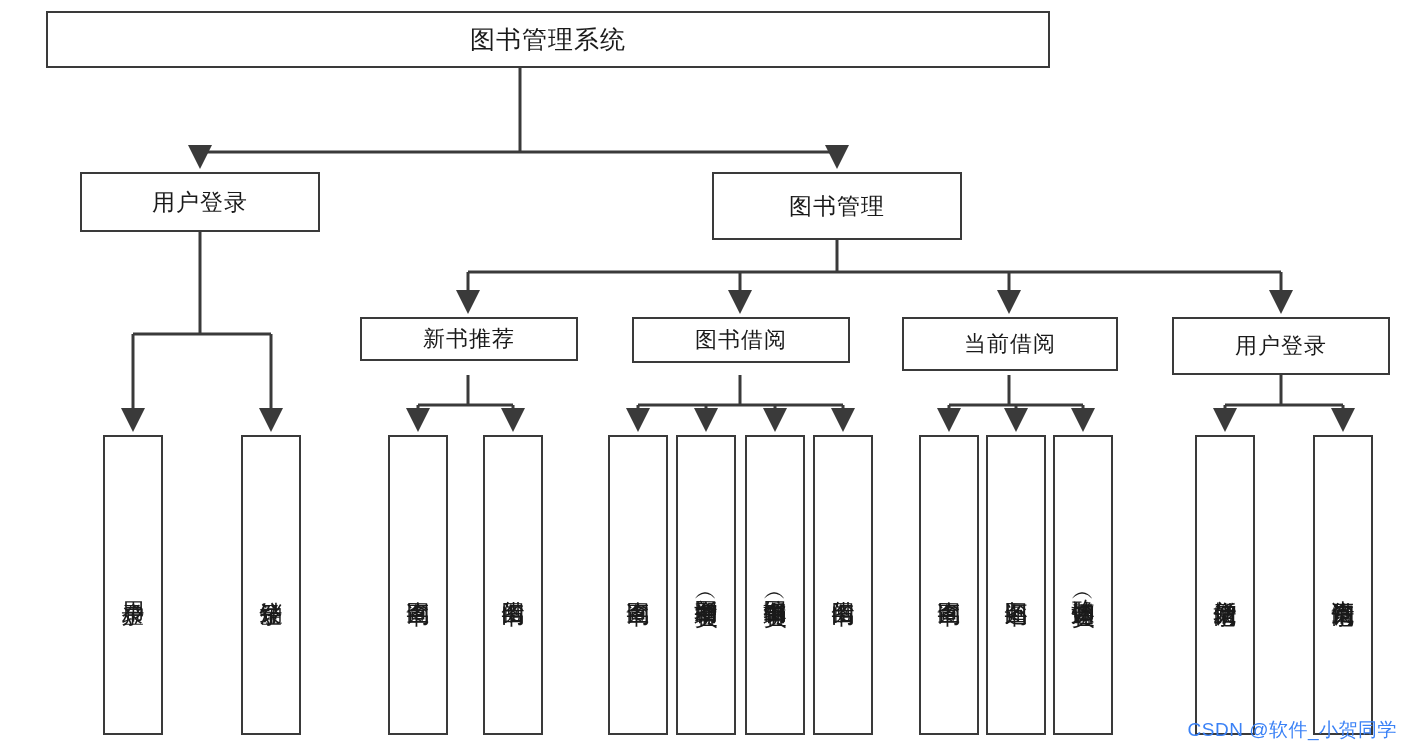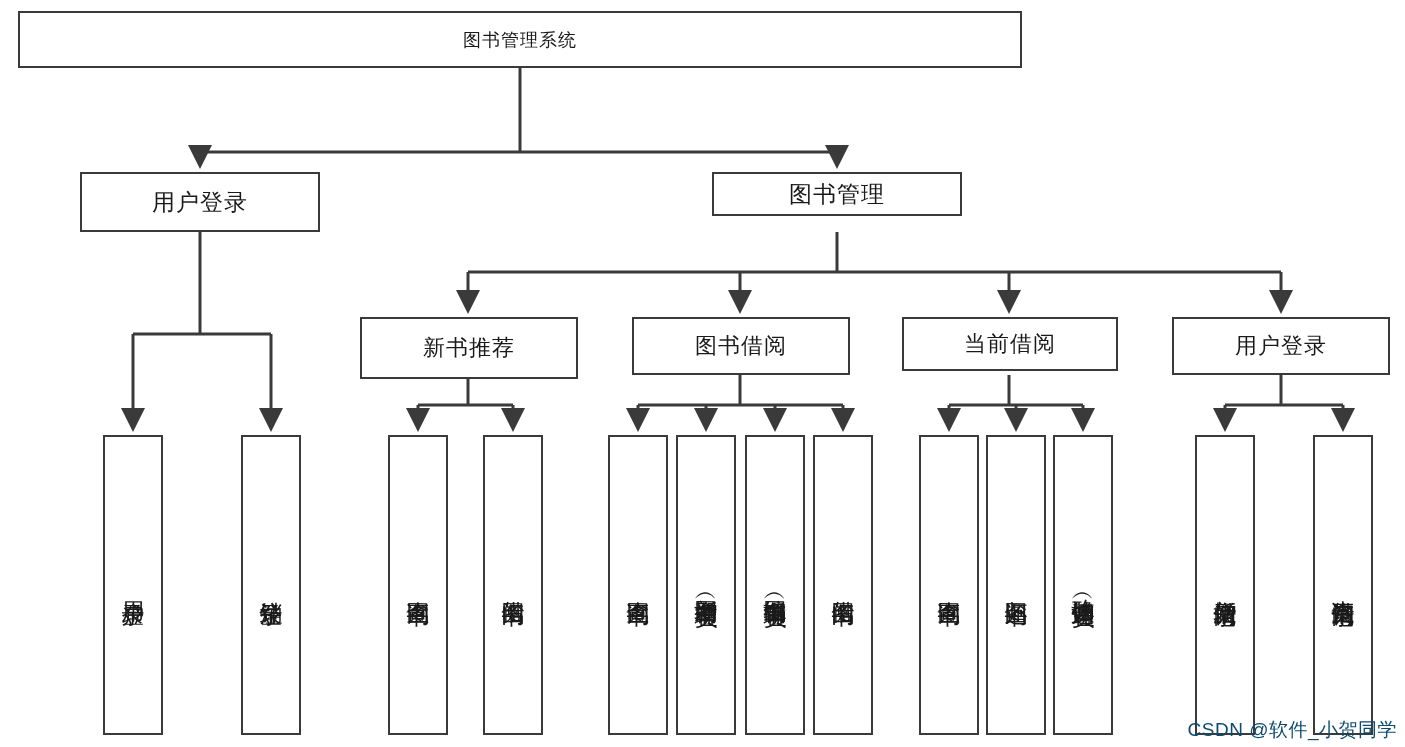--- a/index.html
+++ b/index.html
@@ -31,21 +31,22 @@
     box-sizing: border-box;
     background: #ffffff;
     border: 2px solid #3a3a3a;
     display: flex;
     align-items: center;
     justify-content: center;
     color: #1a1a1a;
     z-index: 2;
   }
   .node.level-0 {
-    font-size: 18px;
+    font-size: 25px;
+    margin-left: 28px;
   }
   .node.level-1 {
     font-size: 23px;
   }
   .node.level-2 {
     font-size: 22px;
   }
   .node.leaf {
     align-items: center;
     justify-content: center;
@@ -62,21 +63,21 @@
   }
   .hlabel {
     white-space: nowrap;
     letter-spacing: 1px;
   }
   .watermark {
     position: absolute;
     right: 8px;
     bottom: 4px;
     font-size: 19px;
-    color: #0c4a6e;
+    color: #3b82f6;
     letter-spacing: 0.5px;
     z-index: 5;
     white-space: nowrap;
   }
 </style>
 </head>
 <body>
 
 <div id="canvas">
 
@@ -130,28 +131,28 @@
     </g>
   </svg>
 
   <div class="node level-0" style="left:18px; top:11px; width:1004px; height:57px;">
     <span class="hlabel">图书管理系统</span>
   </div>
 
   <div class="node level-1" style="left:80px; top:172px; width:240px; height:60px;">
     <span class="hlabel">用户登录</span>
   </div>
-  <div class="node level-1" style="left:712px; top:172px; width:250px; height:44px;text-align:right;">
+  <div class="node level-1" style="left:712px; top:172px; width:250px; height:68px;text-align:right;">
     <span class="hlabel">图书管理</span>
   </div>
 
-  <div class="node level-2" style="left:360px; top:317px; width:218px; height:62px;">
+  <div class="node level-2" style="left:360px; top:317px; width:218px; height:44px;">
     <span class="hlabel">新书推荐</span>
   </div>
-  <div class="node level-2" style="left:632px; top:317px; width:218px; height:58px;">
+  <div class="node level-2" style="left:632px; top:317px; width:218px; height:46px;">
     <span class="hlabel">图书借阅</span>
   </div>
   <div class="node level-2" style="left:902px; top:317px; width:216px; height:54px;">
     <span class="hlabel">当前借阅</span>
   </div>
   <div class="node level-2" style="left:1172px; top:317px; width:218px; height:58px;">
     <span class="hlabel">用户登录</span>
   </div>
 
   <div class="node leaf" style="left:103px; top:435px; width:60px; height:300px;">

